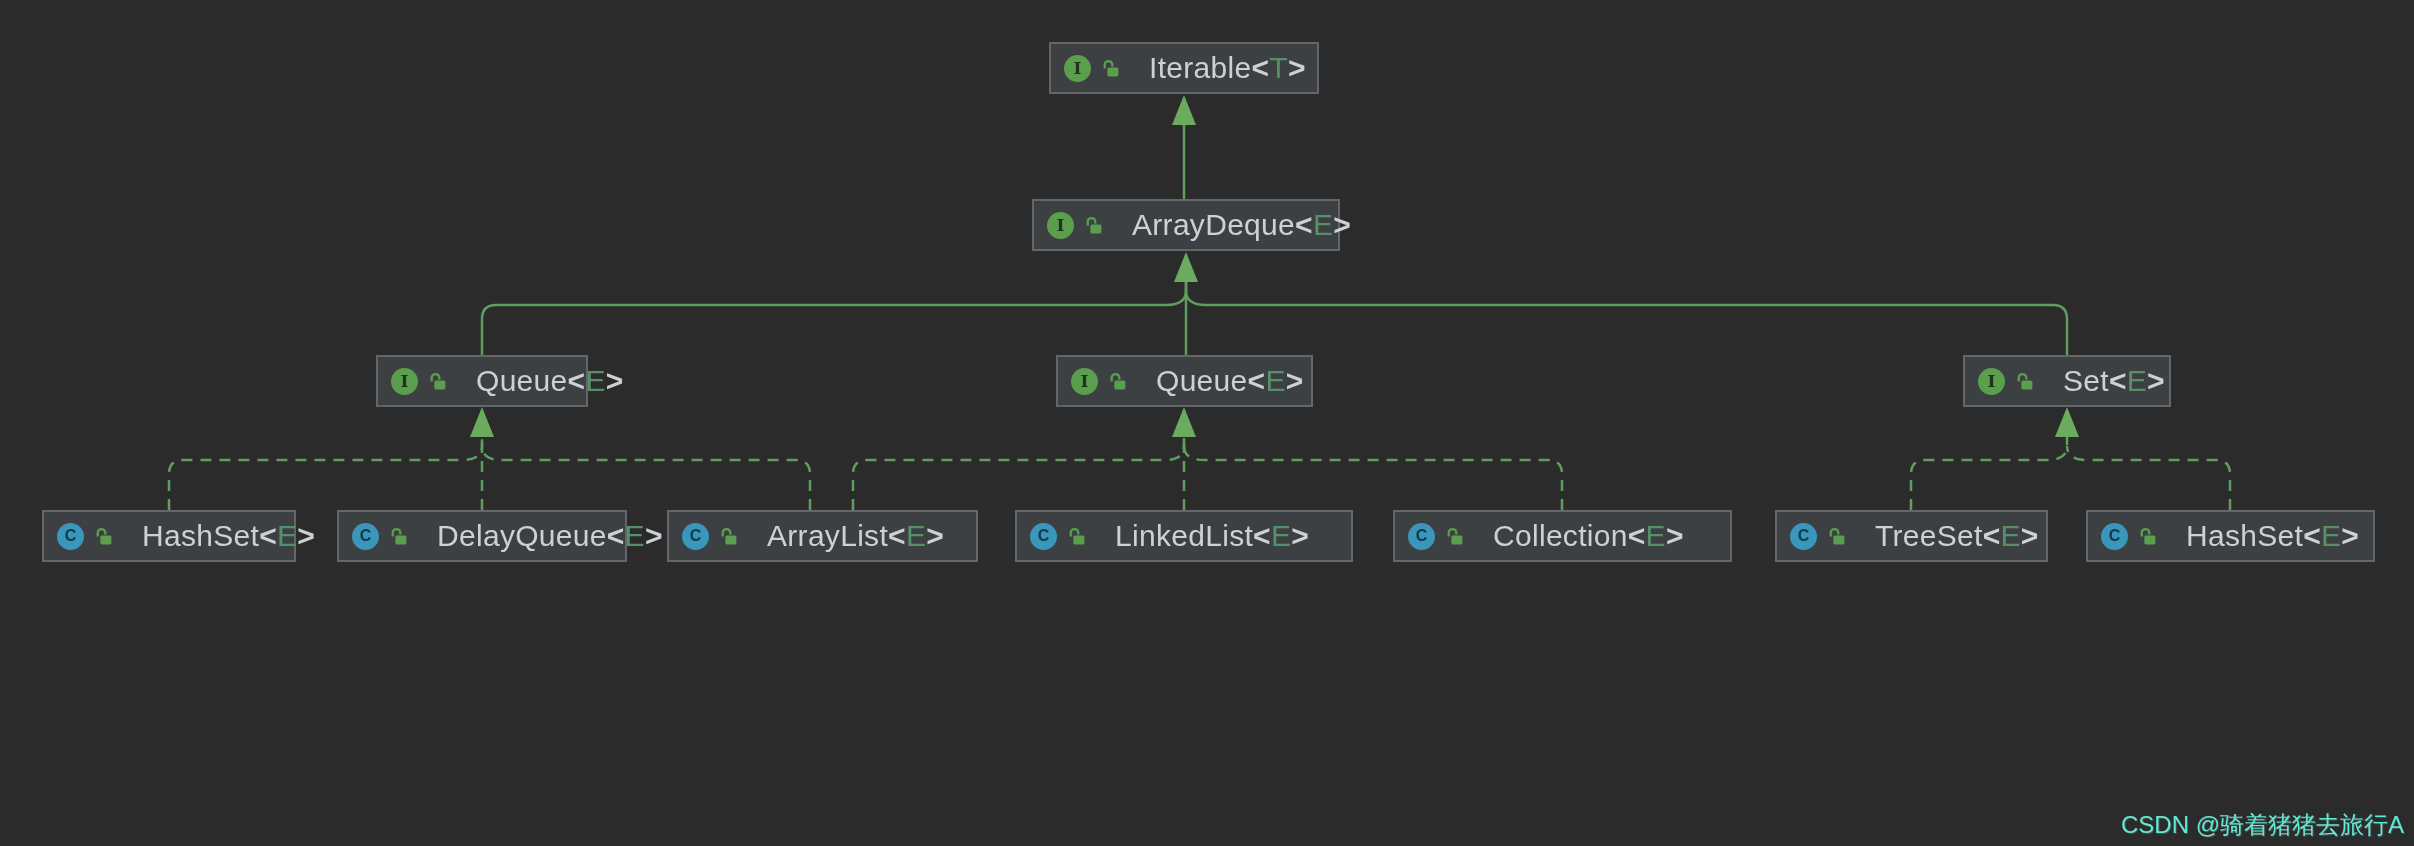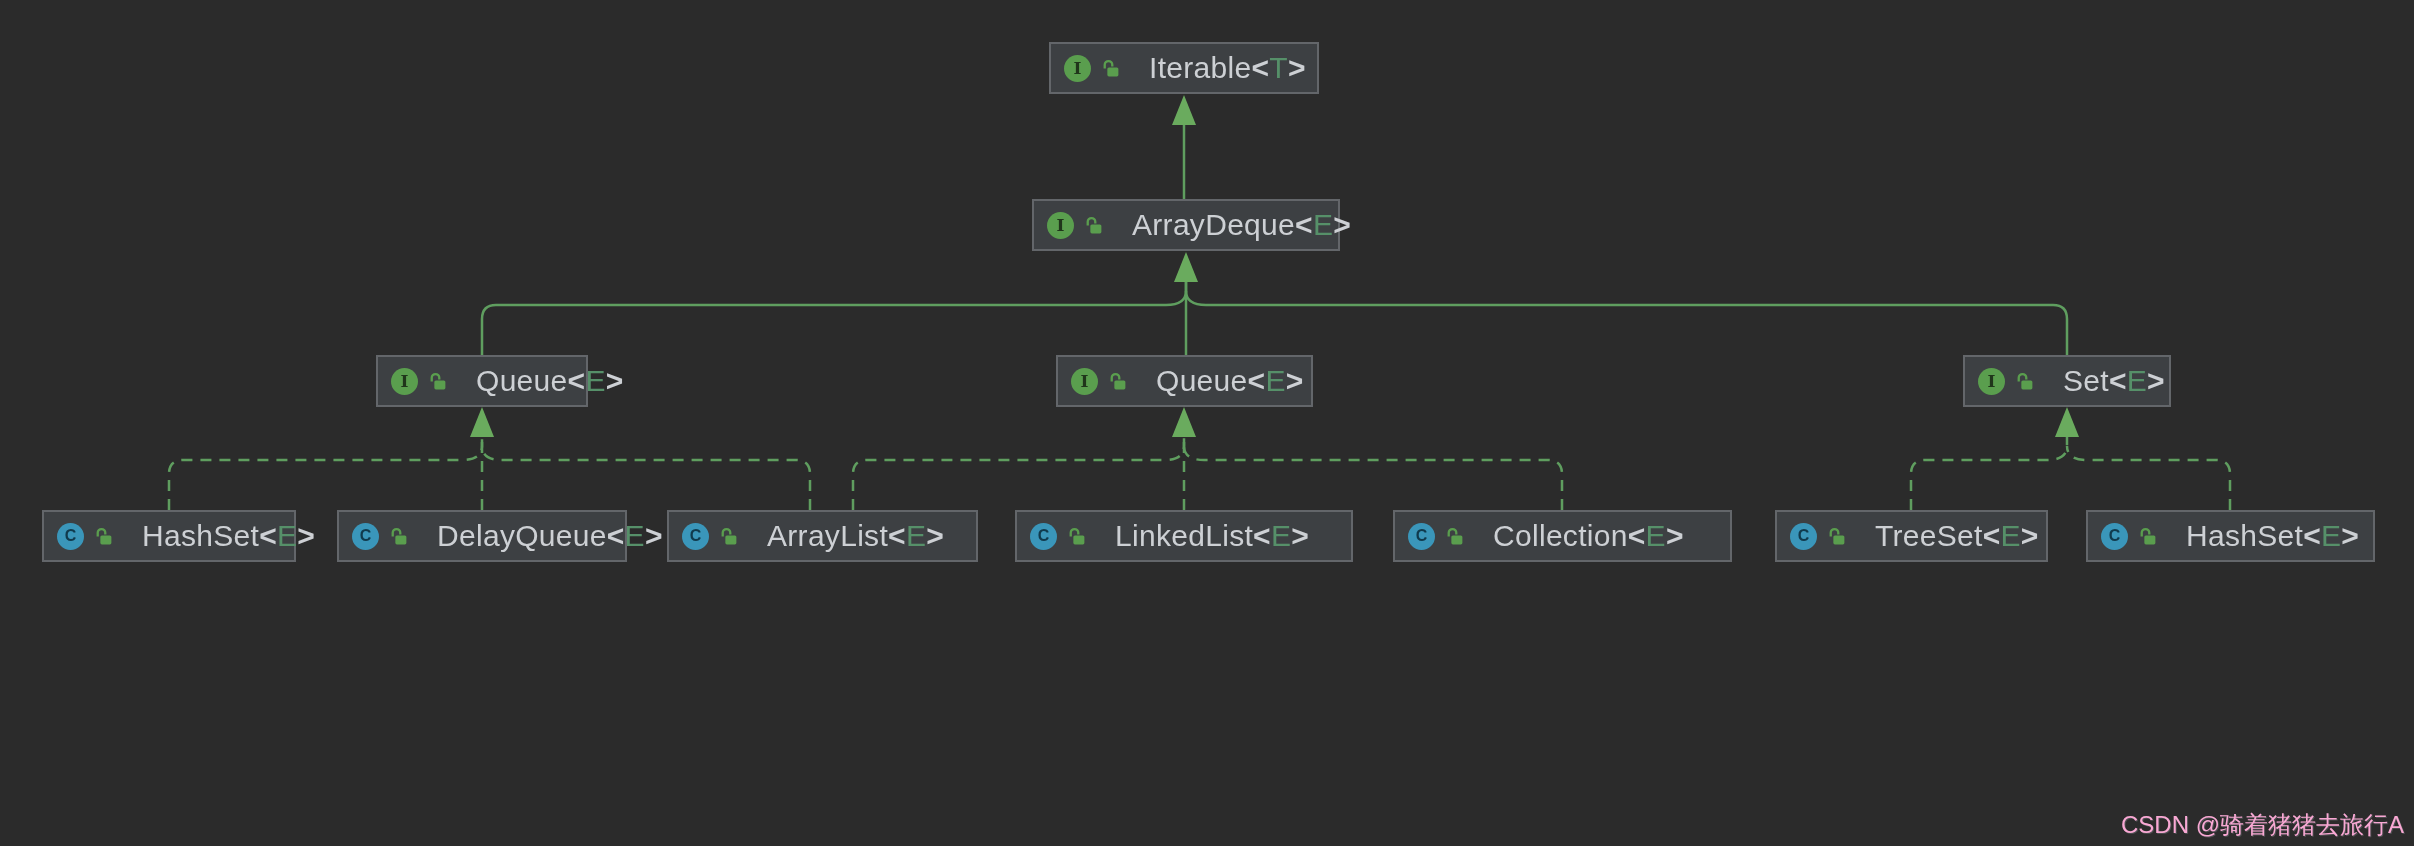--- a/index.html
+++ b/index.html
@@ -64,21 +64,21 @@
   #n-linkedlist{left:667px;  top:510px; width:311px;}
   #n-arraydeque{left:1015px; top:510px; width:338px;}
   #n-delayqueue{left:1393px; top:510px; width:339px;}
   #n-treeset   {left:1775px; top:510px; width:273px;}
   #n-hashset   {left:2086px; top:510px; width:289px;}
 
   .watermark{
     position:absolute;
     right:10px;bottom:5px;
     font-size:24px;
-    color:#f9a8d4;
+    color:#5eead4;
     text-shadow:1px 1px 0 rgba(180,185,190,0.25);
   }
 </style>
 </head>
 <body>
 
 <div id="canvas">
 
   <svg class="edges" viewBox="0 0 2414 846">
 

